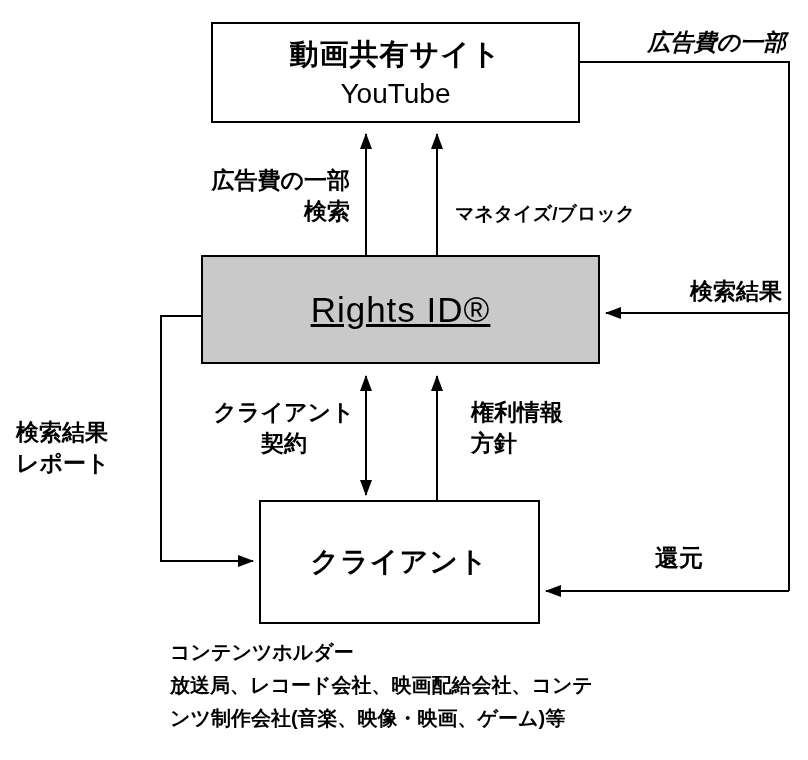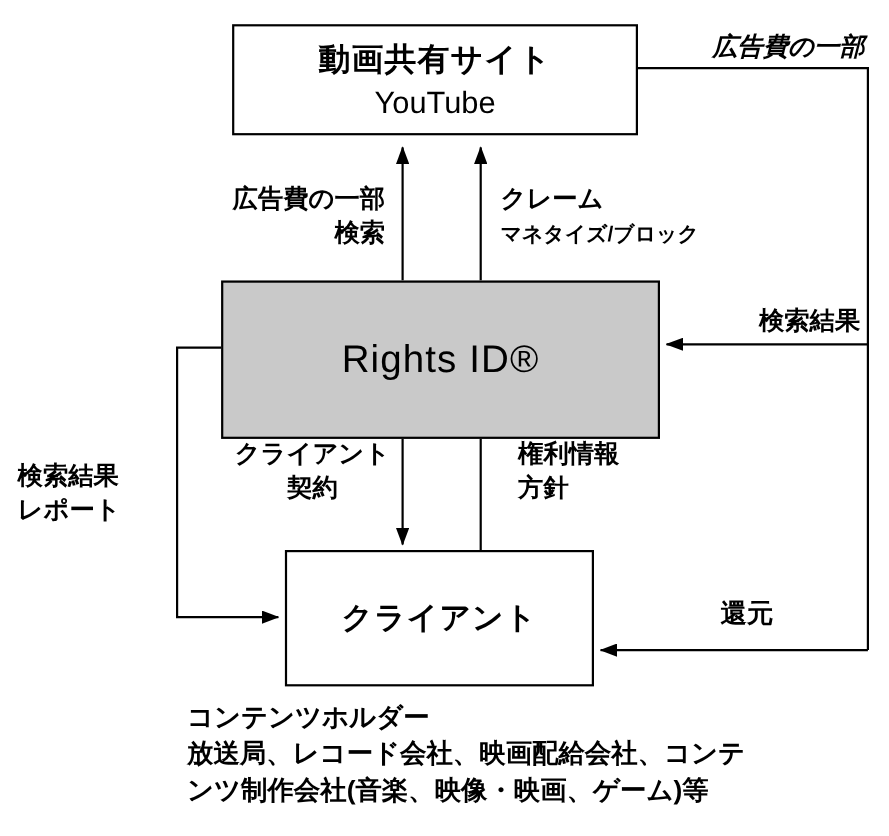--- a/index.html
+++ b/index.html
@@ -27,21 +27,21 @@
     display: flex;
     flex-direction: column;
     align-items: center;
     justify-content: center;
     text-align: center;
   }
   .node-youtube { left: 211px; top: 22px; width: 369px; height: 101px; }
   .node-youtube .node-title { font-size: 29px; font-weight: bold; letter-spacing: 1px; }
   .node-youtube .node-subtitle { font-size: 28px; font-weight: normal; margin-top: 3px; }
 
-  .node-rights { left: 201px; top: 255px; width: 399px; height: 144px; }
+  .node-rights { left: 201px; top: 255px; width: 399px; height: 109px; text-decoration: underline; }
   .node-rights .rights-label { font-size: 35px; font-weight: normal; letter-spacing: 1px; }
 
   .node-client { left: 259px; top: 500px; width: 281px; height: 124px; }
   .node-client .client-label { font-size: 28px; font-weight: bold; letter-spacing: 1px; }
 
   .label {
     position: absolute;
     font-weight: bold;
     white-space: pre-line;
     line-height: 31px;
@@ -54,21 +54,21 @@
   .lbl-search-report { left: 16px;   top: 417px; font-size: 23px; }
   .lbl-contract      { left: 213px;  top: 397px; width: 142px; text-align: center; font-size: 23px; }
   .lbl-rights-policy { left: 455px;  top: 397px; font-size: 23px; margin-left: 16px; }
   .lbl-return        { left: 655px;  top: 542px; font-size: 24px; }
 
   .footer {
     position: absolute;
     left: 170px;
     top: 636px;
     width: 630px;
-    font-size: 24px;
+    font-size: 20px;
     font-weight: bold;
     line-height: 33px;
     white-space: pre-line;
   }
 </style>
 </head>
 <body>
 
 <div class="canvas">
 
@@ -107,21 +107,20 @@
 
   <div class="node node-client">
     <div class="client-label">クライアント</div>
   </div>
 
   <div class="label lbl-ad-fee">広告費の一部</div>
 
   <div class="label lbl-content-search">広告費の一部
 検索</div>
 
-  <div class="label lbl-claim">クレーム</div>
 
   <div class="label lbl-claim-detail">マネタイズ/ブロック</div>
 
   <div class="label lbl-service-fee">検索結果</div>
 
   <div class="label lbl-search-report">検索結果
 レポート</div>
 
   <div class="label lbl-contract">クライアント
 契約</div>

